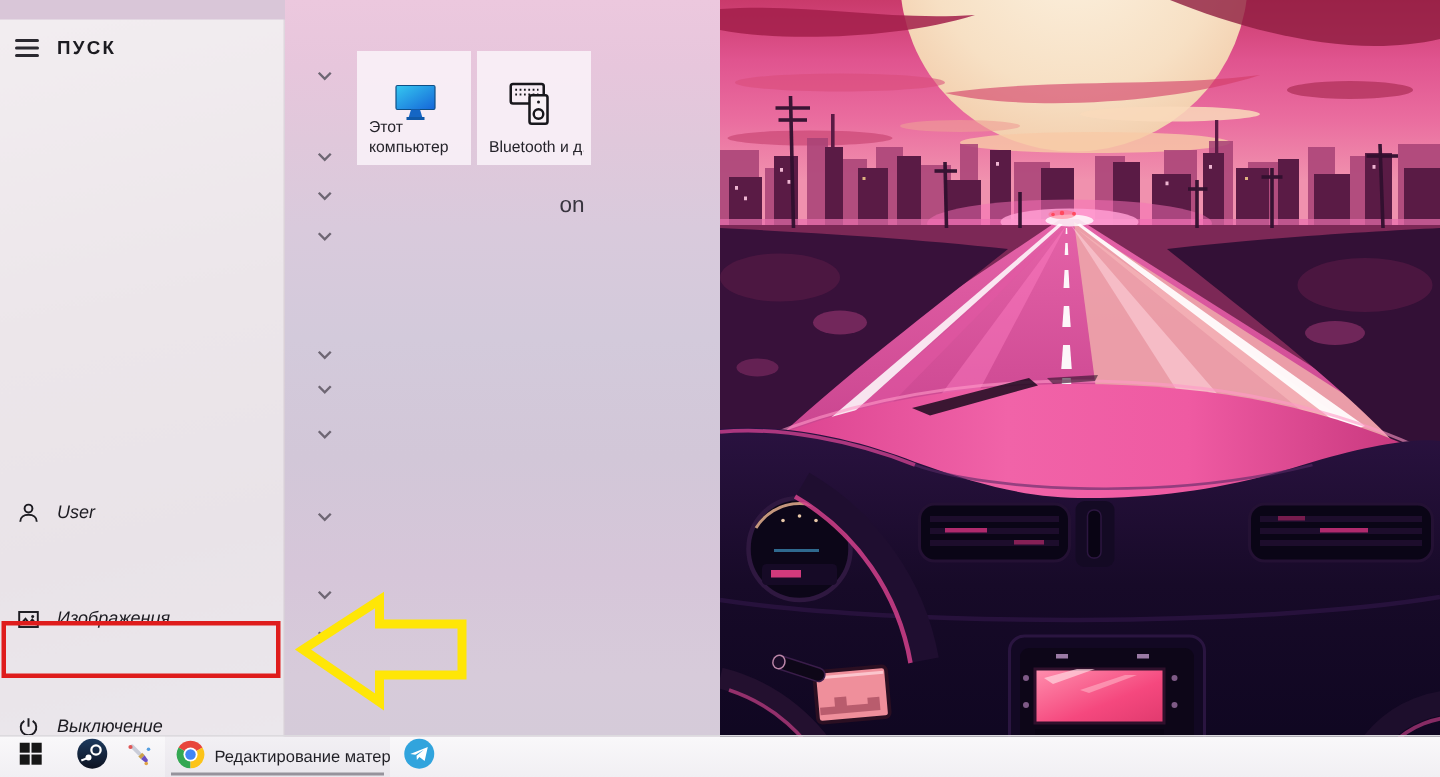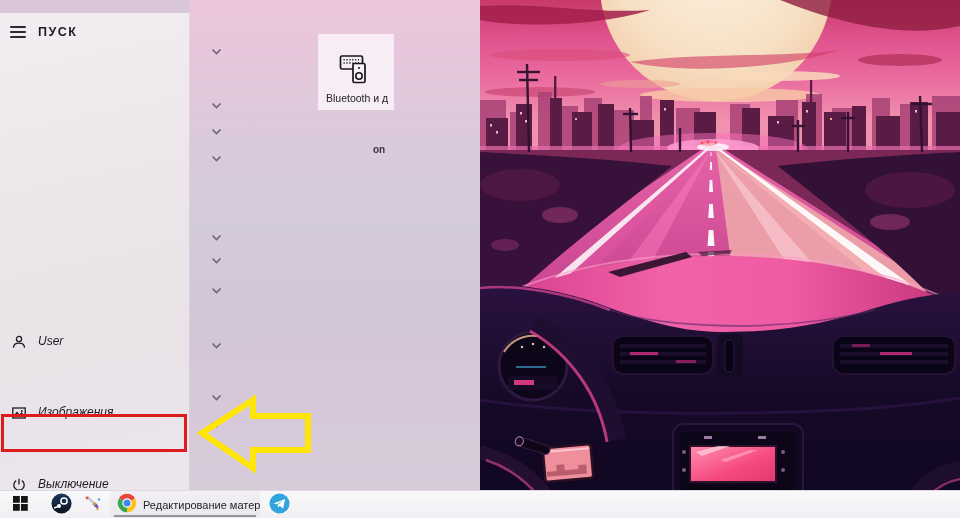--- a/index.html
+++ b/index.html
@@ -31,21 +31,21 @@
 
   .side-item{position:absolute;left:0;width:190px;height:36px;cursor:pointer;font-style:italic;}
   .side-item .si-icon{position:absolute;left:11px;top:10px;width:16px;height:16px;}
   .side-item .si-label{position:absolute;left:38px;top:10px;font-size:12px;color:#1d1c22;}
   .side-item.hl{background:#f6f3f6;}
 
   #highlight-box{position:absolute;left:1px;top:414px;width:186px;height:38px;
     border:3px solid var(--highlight-color);z-index:40;pointer-events:none;}
 
   .chev{position:absolute;left:211px;width:11px;height:7px;z-index:25;cursor:pointer;}
-  #app-fragment{position:absolute;left:183px;top:144px;font-size:10px;font-weight:700;
+  #app-fragment{position:absolute;left:183px;top:128px;font-size:15px;font-weight:400;
     color:#38343e;z-index:22;}
 
   .tile{position:absolute;top:34px;width:76px;height:76px;background:rgba(250,243,249,0.85);
     z-index:22;cursor:pointer;}
   .tile .tile-label{position:absolute;left:8px;right:5px;bottom:5px;font-size:10.5px;
     line-height:13px;color:#25232a;overflow:hidden;}
   .tile .tile-label.oneline{white-space:nowrap;}
   .tile .tile-icon{position:absolute;}
 
   
@@ -324,20 +324,30 @@
   <span class="chev" style="top:335px"><svg width="11" height="7">
         <polyline points="1.5,1.5 5.5,5.5 9.5,1.5" fill="none" stroke="#6e6673" stroke-width="1.6"></polyline>
       </svg></span>
   <span class="chev" style="top:387px"><svg width="11" height="7">
         <polyline points="1.5,1.5 5.5,5.5 9.5,1.5" fill="none" stroke="#6e6673" stroke-width="1.6"></polyline>
       </svg></span>
   <span class="chev" style="top:414px"><svg width="11" height="7">
         <polyline points="1.5,1.5 5.5,5.5 9.5,1.5" fill="none" stroke="#6e6673" stroke-width="1.6"></polyline>
       </svg></span>
 
+  <div class="tile" style="left:238px">
+    <span class="tile-icon" style="left:25px;top:22px">
+      <svg width="28" height="26" viewBox="0 0 28 26">
+        <rect x="1" y="1" width="26" height="16" rx="1" fill="url(#monG)" stroke="#0f4f86" stroke-width="0.8"></rect>
+        <path d="M11,17 L17,17 L18.5,22 L9.5,22 Z" fill="#1566c4"></path>
+        <rect x="8" y="22" width="12" height="2" fill="#1059a8"></rect>
+      </svg>
+    </span>
+    <span class="tile-label">Этот компьютер</span>
+  </div>
   <div class="tile" style="left:318px">
     <span class="tile-icon" style="left:21px;top:19px">
       <svg width="33" height="34" viewBox="0 0 33 34">
         <rect x="1.5" y="3" width="22" height="13" rx="1.5" fill="none" stroke="#18171c" stroke-width="1.7"></rect>
         <line x1="4.5" y1="6.8" x2="20" y2="6.8" stroke="#18171c" stroke-width="1.4" stroke-dasharray="1.2,1.7"></line>
         <line x1="4.5" y1="10" x2="20" y2="10" stroke="#18171c" stroke-width="1.4" stroke-dasharray="1.2,1.7"></line>
         <rect x="14" y="10.5" width="12" height="19" rx="1.5" fill="#f8f1f6" stroke="#18171c" stroke-width="1.7"></rect>
         <circle cx="20" cy="23" r="3.2" fill="none" stroke="#18171c" stroke-width="1.6"></circle>
         <circle cx="20" cy="15" r="1" fill="#18171c"></circle>
       </svg>

